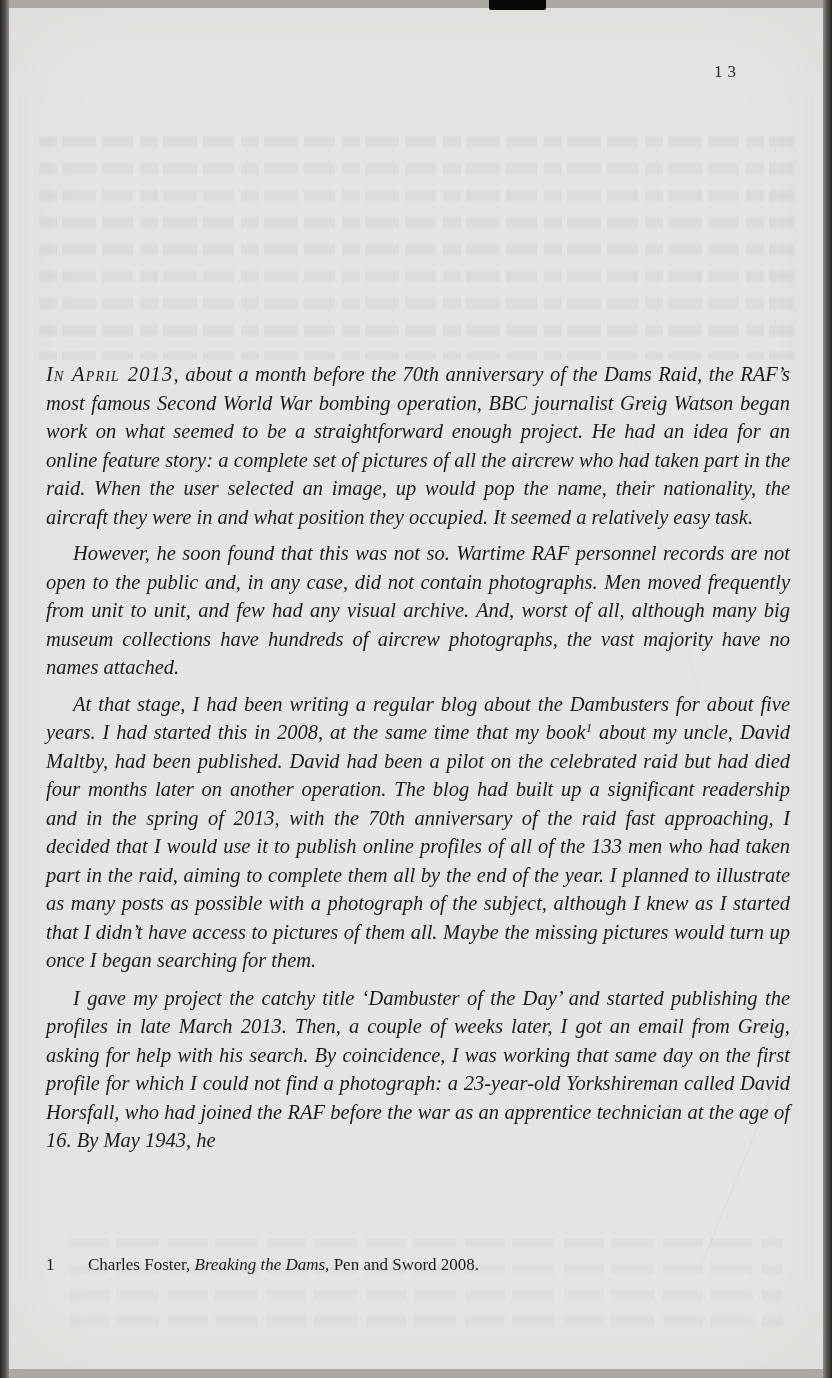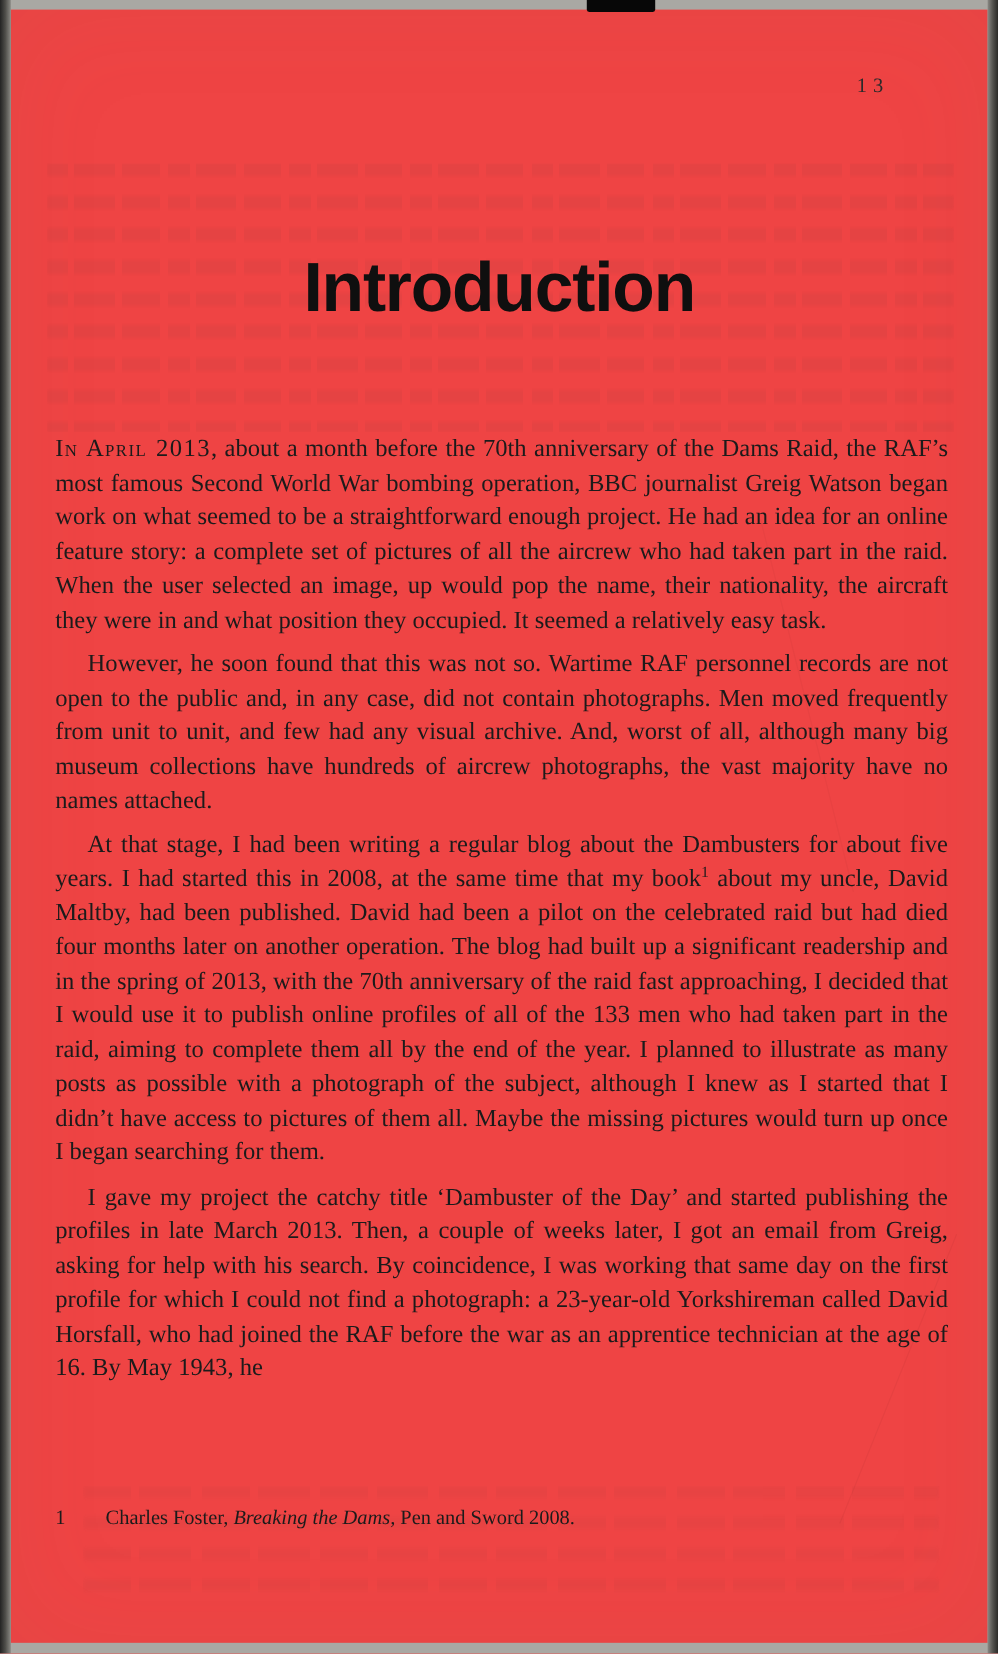--- a/index.html
+++ b/index.html
@@ -6,21 +6,21 @@
   body {
     width: 832px; height: 1378px;
     position: relative; overflow: hidden;
     background: #a9a8a3;
     font-family: "Liberation Serif", "DejaVu Serif", serif;
     color: #1b1b1b;
   }
   
   .page {
     position: absolute; left: 9px; top: 8px; right: 9px; bottom: 9px;
-    background: #ef4444;
+    background: #e5e5e5;
     box-shadow: inset 0 0 90px rgba(110,105,90,0.07);
   }
   
   .scan-edge-left {
     position: absolute; left: 0; top: 0; width: 9px; height: 100%; z-index: 6;
     background: linear-gradient(to right, #232323, #4f4e4a 50%, #8a8984);
   }
   .scan-edge-right {
     position: absolute; right: 0; top: 0; width: 9px; height: 100%; z-index: 6;
     background: linear-gradient(to left, #282826, #52514d 50%, #8a8984);
@@ -67,21 +67,21 @@
     text-align: center;
     font-family: "Liberation Sans", "DejaVu Sans", sans-serif;
     font-weight: 700; font-size: 58px; letter-spacing: -1px; color: #0f0f0f;
   }
   .body-text {
     position: absolute; top: 352px; left: 37px; right: 33px;
     text-align: justify;
     font-size: 20.5px; line-height: 28.5px;
     hyphens: auto; -webkit-hyphens: auto;
   }
-  .body-text p { margin: 0 0 8px 0; }
+  .body-text p { margin: 0 0 8px 0; font-style: italic; }
   .body-text p:last-child { margin-bottom: 16px; }
   .indent { text-indent: 27px; }
   .para-last { margin-top: 9px !important; }
   .lead-caps { font-variant: small-caps; letter-spacing: 1.2px; }
   sup.fn-ref { font-size: 13px; line-height: 0; vertical-align: 7px; }
   .footnote {
     position: absolute; left: 37px; right: 33px; top: 1246px;
     font-size: 17px; line-height: 22px; color: #1b1b1b;
   }
   .fn-marker { display: inline-block; width: 42px; }
@@ -92,21 +92,20 @@
 
 <div class="page">
   <div class="ghost"></div>
   <div class="ghost-lower"></div>
   <div class="crease-1"></div>
   <div class="crease-2"></div>
 
   <div class="page-number">13</div>
 
 
-  <h1 class="chapter-title">Introduction</h1>
 
   <div class="body-text">
     <p><span class="lead-caps">In April 2013</span><span>, about a month before the 70th anniversary of the Dams Raid, the RAF’s most famous Second World War bombing operation, BBC journalist Greig Watson began work on what seemed to be a straightforward enough project. He had an idea for an online feature story: a complete set of pictures of all the aircrew who had taken part in the raid. When the user selected an image, up would pop the name, their nationality, the aircraft they were in and what position they occupied. It seemed a relatively easy task.</span></p>
 
     <p class="indent">However, he soon found that this was not so. Wartime RAF personnel records are not open to the public and, in any case, did not contain photographs. Men moved frequently from unit to unit, and few had any visual archive. And, worst of all, although many big museum collections have hundreds of aircrew photographs, the vast majority have no names attached.</p>
 
     <p class="indent"><span>At that stage, I had been writing a regular blog about the Dambusters for about five years. I had started this in 2008, at the same time that my book</span><sup class="fn-ref">1</sup><span> about my uncle, David Maltby, had been published. David had been a pilot on the celebrated raid but had died four months later on another operation. The blog had built up a significant readership and in the spring of 2013, with the 70th anniversary of the raid fast approaching, I decided that I would use it to publish online profiles of all of the 133 men who had taken part in the raid, aiming to complete them all by the end of the year. I planned to illustrate as many posts as possible with a photograph of the subject, although I knew as I started that I didn’t have access to pictures of them all. Maybe the missing pictures would turn up once I began searching for them.</span></p>
 
     <p class="indent para-last">I gave my project the catchy title ‘Dambuster of the Day’ and started publishing the profiles in late March 2013. Then, a couple of weeks later, I got an email from Greig, asking for help with his search. By coincidence, I was working that same day on the first profile for which I could not find a photograph: a 23-year-old Yorkshireman called David Horsfall, who had joined the RAF before the war as an apprentice technician at the age of 16. By May 1943, he</p>
   </div>

